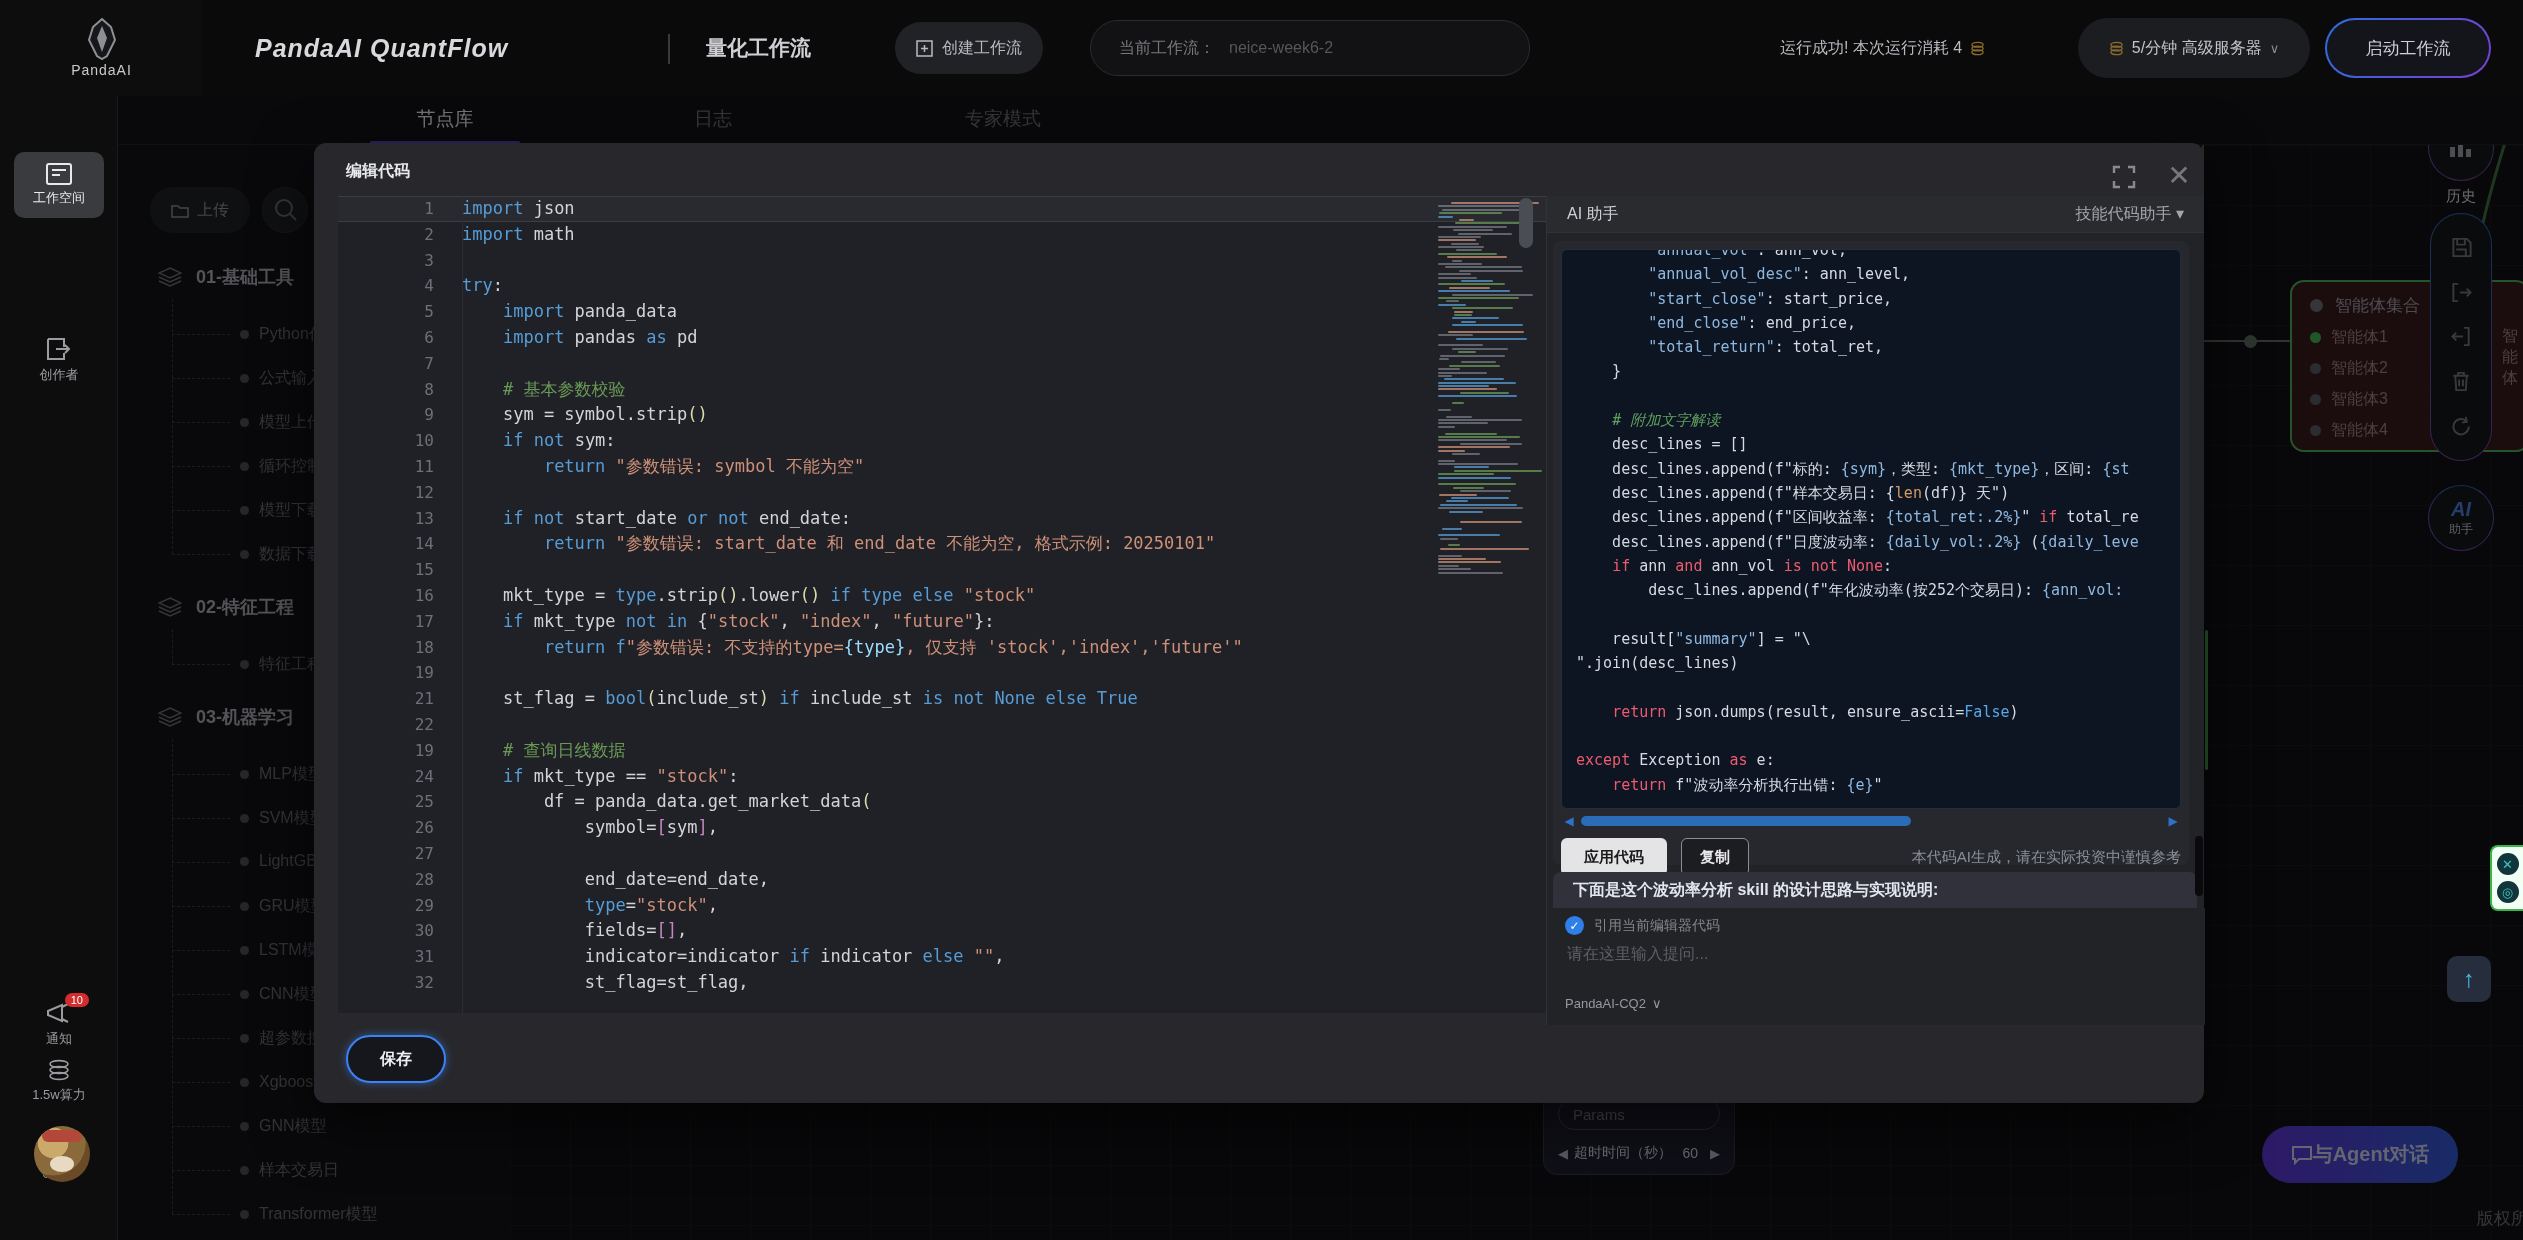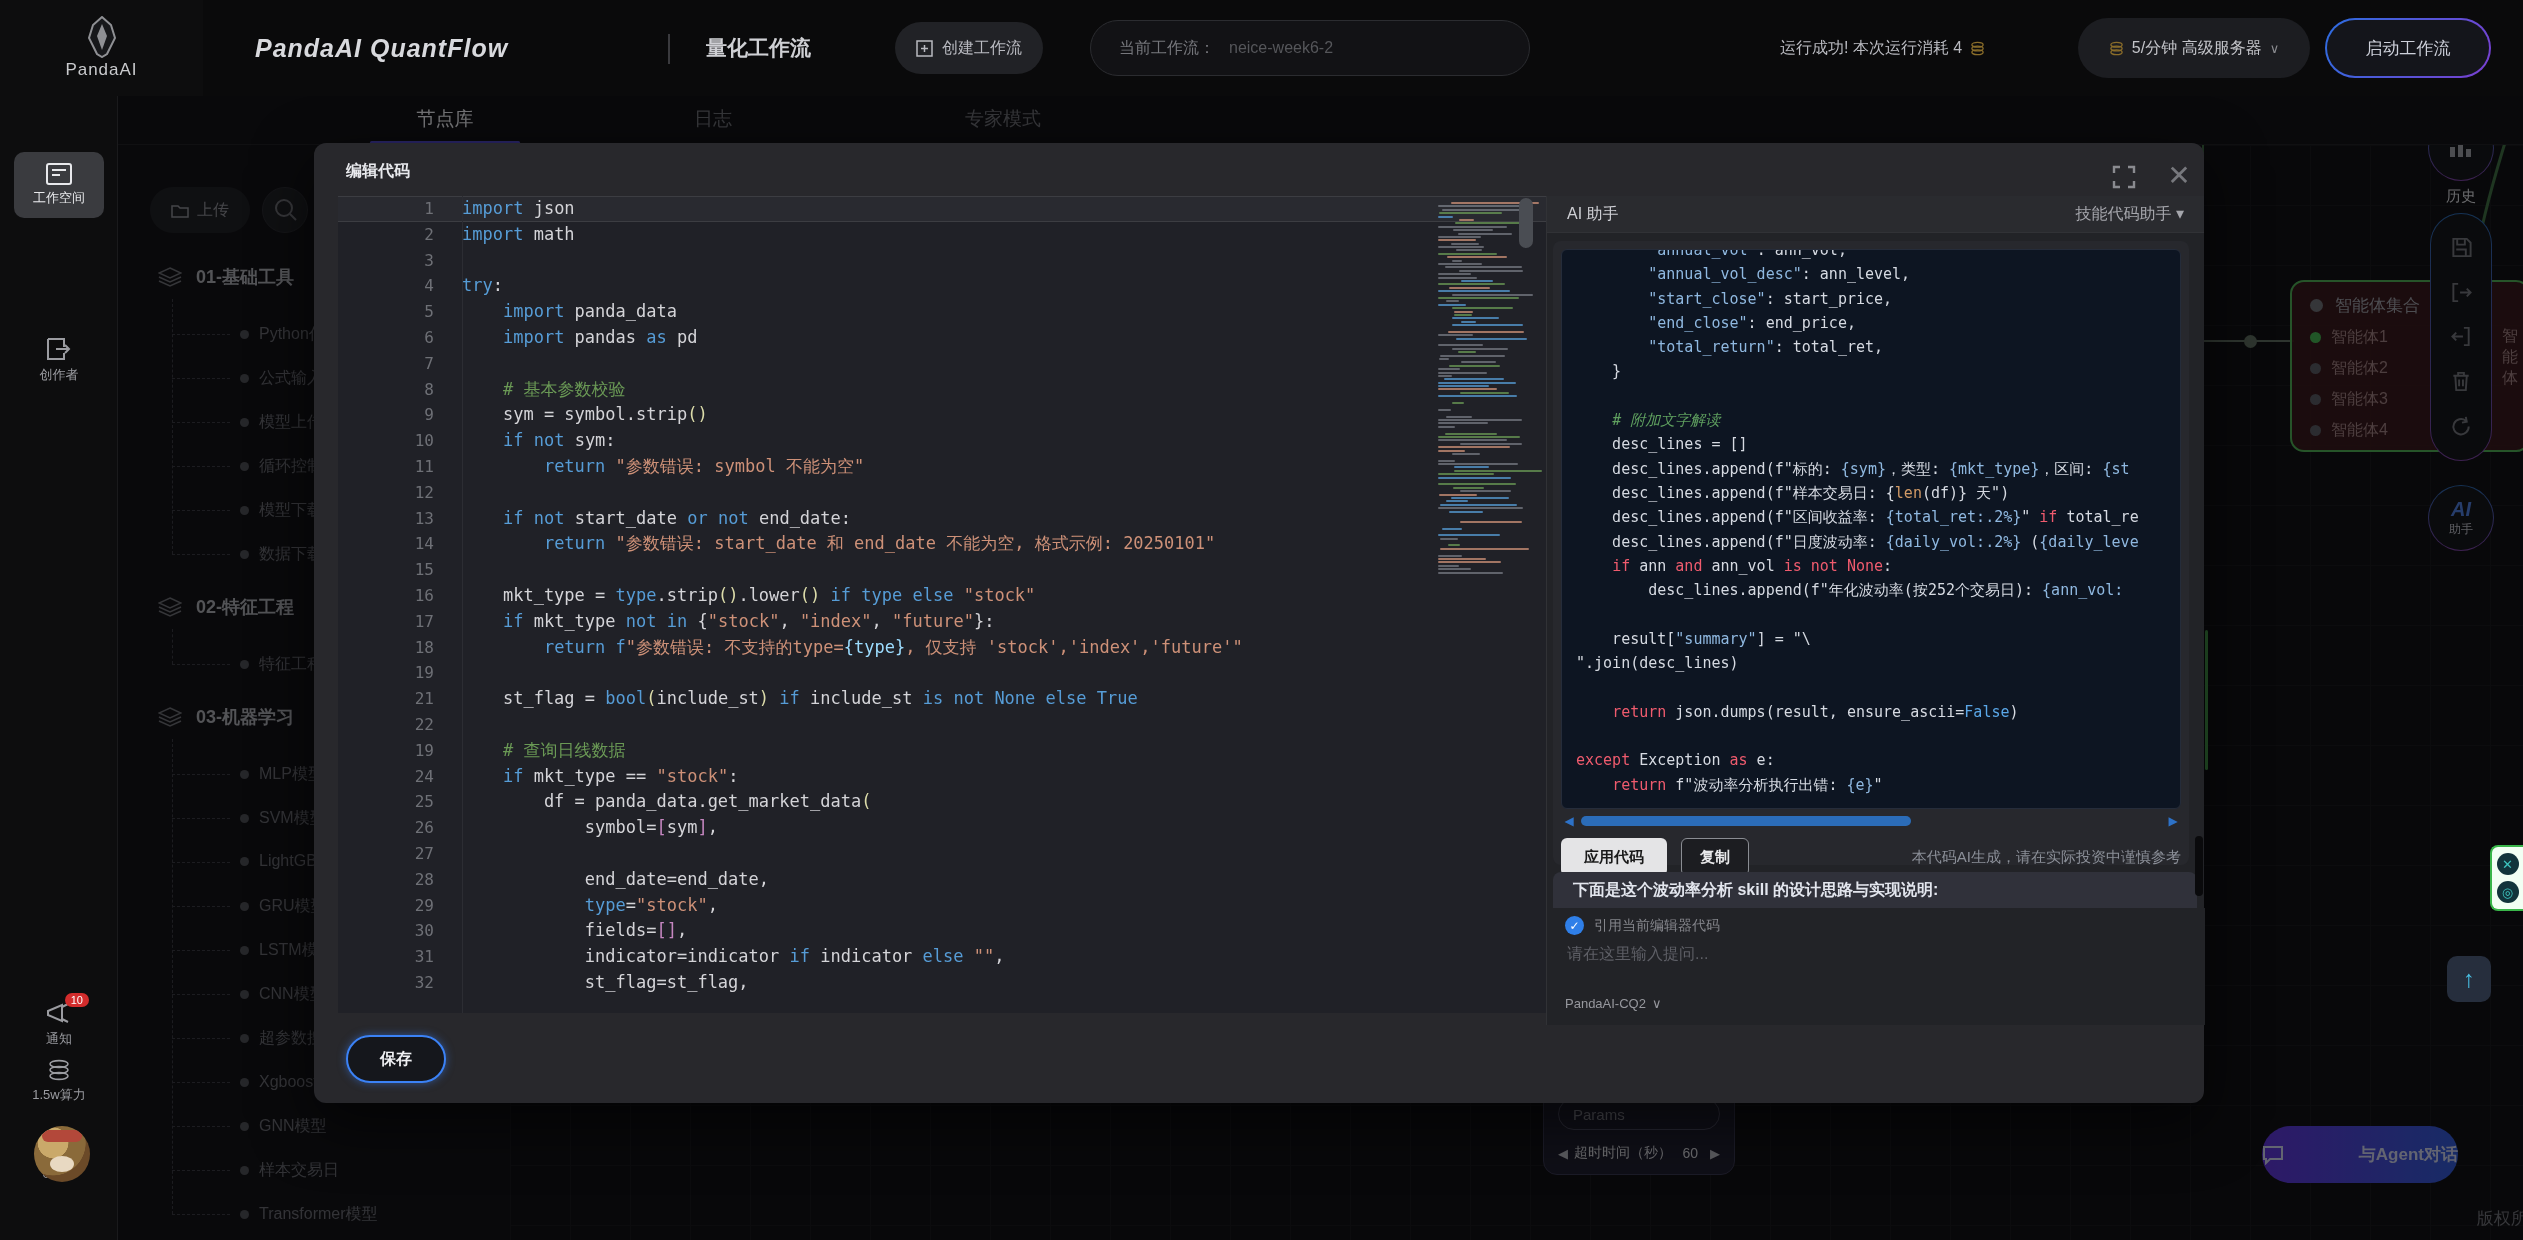--- a/index.html
+++ b/index.html
@@ -5,21 +5,21 @@
   html,body{margin:0;padding:0;background:#000;}
   *{box-sizing:border-box;}
   body{font-family:"Liberation Sans","DejaVu Sans",sans-serif;}
   #app{position:relative;width:2523px;height:1240px;background:#0c0c0d;overflow:hidden;}
   .abs{position:absolute;}
   .mono{font-family:"DejaVu Sans Mono",monospace;}
 
   
   #topbar{left:0;top:0;width:2523px;height:96px;background:#0a0a0b;z-index:40;}
   #logo-block{left:0;top:0;width:203px;height:96px;background:#0d0d0e;display:flex;flex-direction:column;align-items:center;justify-content:center;gap:2px;}
-  #logo-caption{font-size:17px;color:#c9cacd;letter-spacing:1px;}
+  #logo-caption{font-size:14px;color:#c9cacd;letter-spacing:1px;}
   #brand{left:255px;top:0;height:96px;display:flex;align-items:center;font-size:25px;font-weight:bold;font-style:italic;color:#d8d9dd;letter-spacing:1px;}
   #brand-divider{left:668px;top:34px;width:2px;height:30px;background:#3a3a3e;}
   #brand-sub{left:706px;top:0;height:96px;display:flex;align-items:center;font-size:21px;font-weight:bold;color:#cfd0d4;}
   #create-btn{left:571px;top:22px;width:148px;height:52px;border-radius:26px;background:#212226;color:#b9bac0;font-size:16px;display:flex;align-items:center;justify-content:center;gap:9px;}
   #create-btn{left:895px;}
   #cur-flow{left:1090px;top:20px;width:440px;height:56px;border-radius:28px;border:1px solid #2b2c30;background:#121215;display:flex;align-items:center;padding:0 28px;font-size:16px;}
   #cur-flow .lbl{color:#76777c;}
   #cur-flow .val{color:#55565a;margin-left:14px;}
   #run-status{left:1780px;top:0;height:96px;display:flex;align-items:center;font-size:16px;color:#b9bac0;gap:8px;}
   #server-pill{left:2078px;top:18px;width:232px;height:60px;border-radius:30px;background:#1c1d21;display:flex;align-items:center;justify-content:center;gap:8px;color:#c3c4c9;font-size:16px;}
@@ -74,21 +74,21 @@
   
   .grad-border{background-image:linear-gradient(#101114,#101114),linear-gradient(180deg,#2563a8,#7a3fa0);background-origin:border-box;background-clip:padding-box,border-box;border:1px solid transparent;}
   #hist-btn{position:absolute;left:1918px;top:-30px;width:66px;height:66px;border-radius:50%;display:flex;align-items:center;justify-content:center;flex-direction:column;}
   #hist-label{position:absolute;left:1918px;top:42px;width:66px;text-align:center;color:#d4d5d8;font-size:15px;}
   #tool-pill{position:absolute;left:1920px;top:68px;width:62px;height:248px;border-radius:31px;display:flex;flex-direction:column;align-items:center;justify-content:space-evenly;}
   #ai-btn{position:absolute;left:1918px;top:340px;width:66px;height:66px;border-radius:50%;display:flex;flex-direction:column;align-items:center;justify-content:center;}
   #ai-btn .ai{font-size:20px;font-weight:bold;font-style:italic;color:#4a79d8;}
   #ai-btn .lbl{font-size:12px;color:#b9bbc2;}
 
   
-  #agent-chat-btn{position:absolute;left:1752px;top:981px;width:196px;height:57px;border-radius:29px;background:linear-gradient(90deg,#5a2fd0,#2c55cc);display:flex;align-items:center;justify-content:space-between;gap:0;color:#c9cde4;font-size:17px;font-weight:bold;}
+  #agent-chat-btn{position:absolute;left:1752px;top:981px;width:196px;height:57px;border-radius:29px;background:linear-gradient(90deg,#5a2fd0,#2c55cc);display:flex;align-items:center;justify-content:center;gap:0;color:#c9cde4;font-size:20px;font-weight:bold;}
   #copyright{position:absolute;left:1140px;top:1062px;width:1340px;text-align:right;color:#6c6d72;font-size:17px;}
 
   
   #overlay{left:118px;top:96px;width:2405px;height:1144px;background:rgba(5,6,8,.52);z-index:10;}
 
   
   #modal{left:314px;top:143px;width:1890px;height:960px;background:#28282c;border-radius:12px;z-index:20;box-shadow:0 20px 60px rgba(0,0,0,.6);}
   #modal-title{position:absolute;left:32px;top:18px;font-size:16px;font-weight:bold;color:#e9eaee;}
   #fullscreen-icon{position:absolute;left:1798px;top:22px;width:26px;height:26px;color:#8a8b90;}
   #close-icon{position:absolute;left:1850px;top:18px;width:30px;height:30px;color:#77787d;font-size:28px;line-height:30px;text-align:center;}

